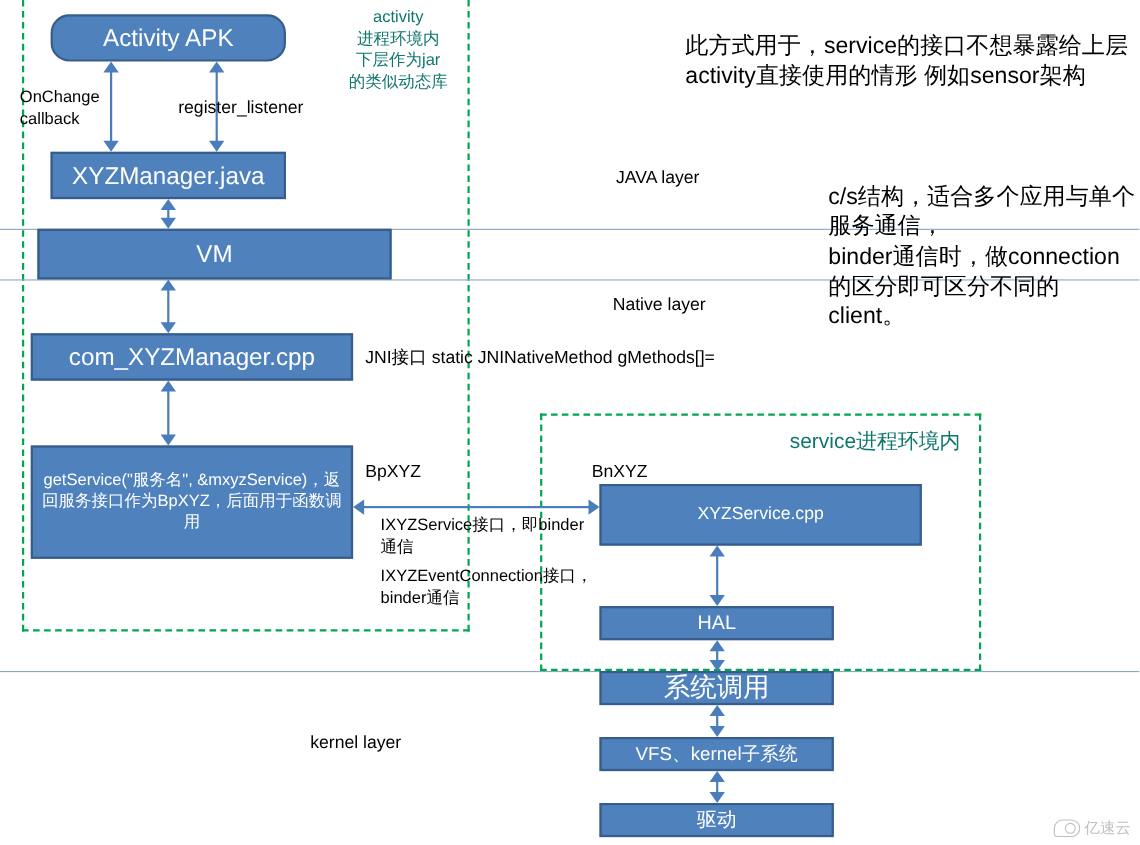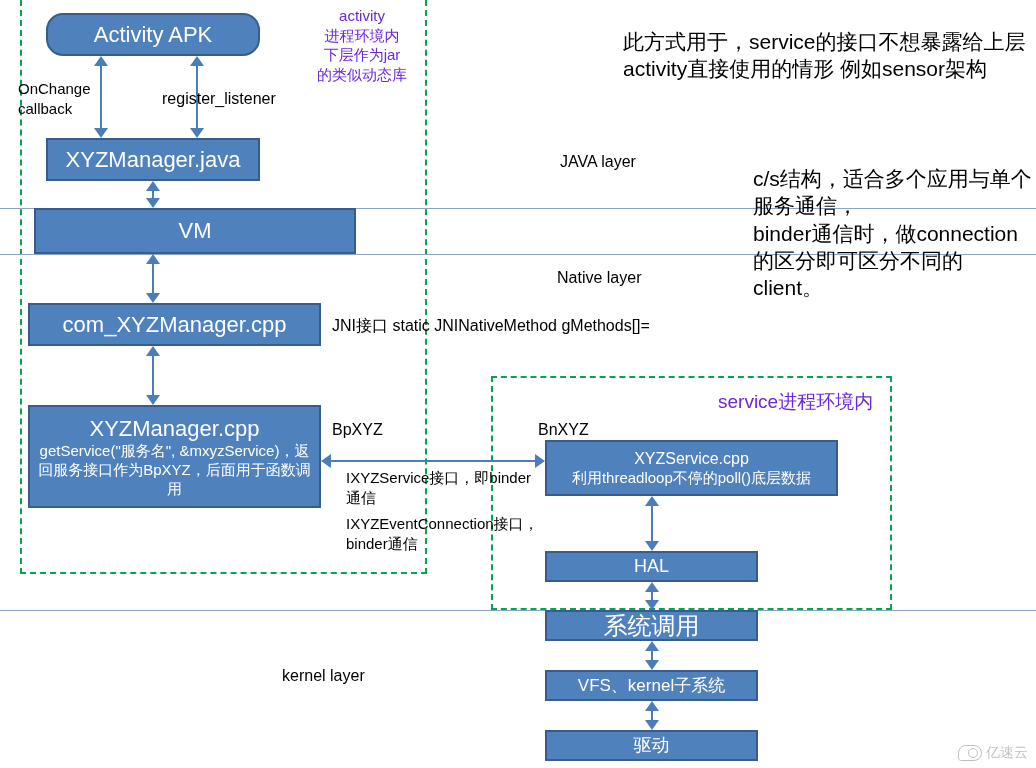--- a/index.html
+++ b/index.html
@@ -30,21 +30,21 @@
     border: 2px dashed #00a650;
     background: transparent;
   }
   .label {
     position: absolute;
     font-size: 16px;
     color: #000;
     line-height: 1.3;
     white-space: pre-line;
   }
-  .green { color: #6d28d9; }
+  .green { color: #0f766e; }
   .hline {
     position: absolute;
     height: 0;
     border-top: 1px solid #8ba6c4;
   }
   
   .dvarrow {
     position: absolute;
     width: 14px;
   }
@@ -147,27 +147,25 @@
 
 <div class="box" style="left:34px; top:208px; width:322px; height:46px;">
   <span class="title">VM</span>
 </div>
 
 <div class="box" style="left:28px; top:303px; width:293px; height:43px;">
   <span class="title">com_XYZManager.cpp</span>
 </div>
 
 <div class="box" style="left:28px; top:405px; width:293px; height:103px; padding:4px 8px;">
-  <span class="title">XYZManager.cpp</span>
   <span class="sub">getService("服务名", &amp;mxyzService)，返回服务接口作为BpXYZ，后面用于函数调用</span>
 </div>
 
 <div class="box" style="left:545px; top:440px; width:293px; height:56px; padding:2px 6px;">
   <span class="title" style="font-size:16px;">XYZService.cpp</span>
-  <span class="sub">利用threadloop不停的poll()底层数据</span>
 </div>
 
 <div class="box" style="left:545px; top:551px; width:213px; height:31px;">
   <span class="title" style="font-size:18px;">HAL</span>
 </div>
 
 <div class="box" style="left:545px; top:610px; width:213px; height:31px;">
   <span class="title" style="font-size:24px;">系统调用</span>
 </div>
 

